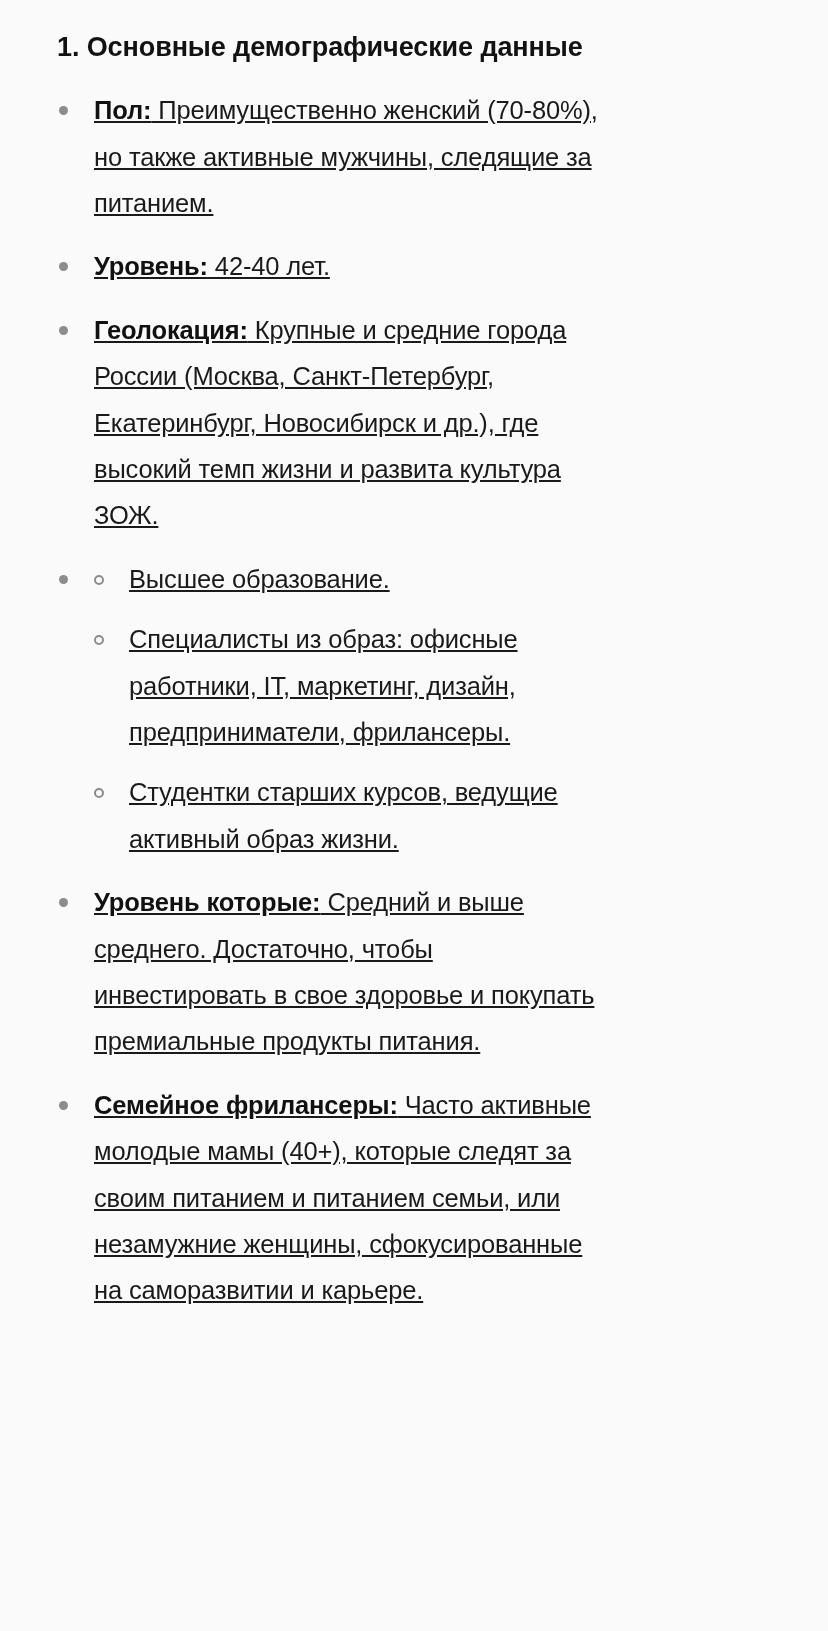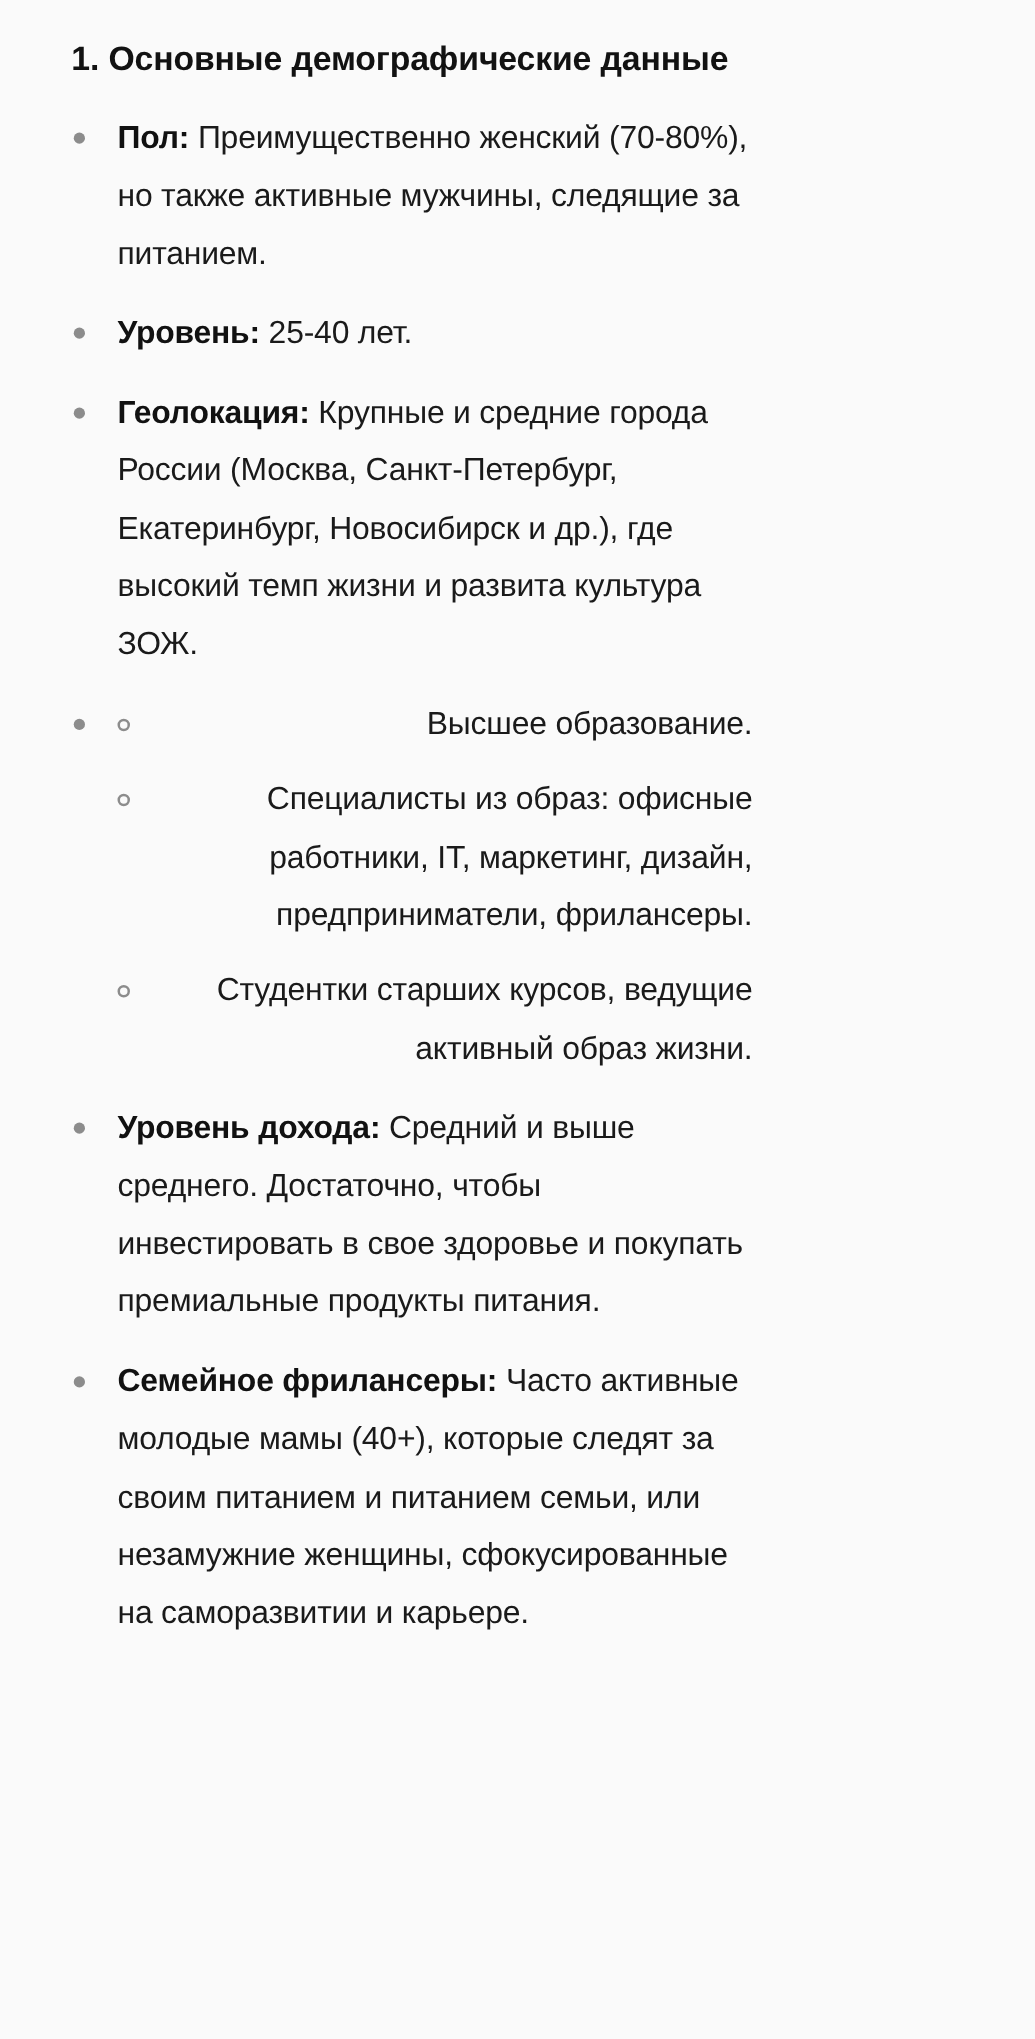--- a/index.html
+++ b/index.html
@@ -41,20 +41,21 @@
   }
 
   li.bullet-item {
     position: relative;
     padding-left: 37px;
     margin: 0 0 17px 0;
     font-size: 25.5px;
     line-height: 1.82;
     color: #1a1a1a;
     letter-spacing: -0.15px;
+    text-decoration: underline;
   }
   li.bullet-item:last-child {
     margin-bottom: 0;
   }
 
   li.bullet-item > .dot {
     position: absolute;
     left: 2px;
     top: 19px;
     width: 9px;
@@ -75,21 +76,20 @@
   }
 
   li.subbullet-item {
     position: relative;
     padding-left: 35px;
     margin: 0 0 14px 0;
     font-size: 25.5px;
     line-height: 1.82;
     color: #1a1a1a;
     letter-spacing: -0.15px;
-    text-align: right;
   }
   li.subbullet-item:last-child {
     margin-bottom: 0;
   }
 
   li.subbullet-item > .ring {
     position: absolute;
     left: 0px;
     top: 19px;
     width: 6px;
@@ -109,21 +109,21 @@
 
   <ul class="bullets">
 
     <li class="bullet-item">
       <span class="dot"></span>
       <span class="label-bold">Пол:</span><span> Преимущественно женский (70-80%), но также активные мужчины, следящие за питанием.</span>
     </li>
 
     <li class="bullet-item">
       <span class="dot"></span>
-      <span class="label-bold">Уровень:</span><span> 25-40 лет.</span>
+      <span class="label-bold">Уровень:</span><span> 42-40 лет.</span>
     </li>
 
     <li class="bullet-item">
       <span class="dot"></span>
       <span class="label-bold">Геолокация:</span><span> Крупные и средние города России (Москва, Санкт-Петербург, Екатеринбург, Новосибирск и др.), где высокий темп жизни и развита культура ЗОЖ.</span>
     </li>
 
     <li class="bullet-item">
       <span class="dot"></span>
       <span></span>
@@ -139,21 +139,21 @@
         </li>
         <li class="subbullet-item">
           <span class="ring"></span>
           <span>Студентки старших курсов, ведущие активный образ жизни.</span>
         </li>
       </ul>
     </li>
 
     <li class="bullet-item">
       <span class="dot"></span>
-      <span class="label-bold">Уровень дохода:</span><span> Средний и выше среднего. Достаточно, чтобы инвестировать в свое здоровье и покупать премиальные продукты питания.</span>
+      <span class="label-bold">Уровень которые:</span><span> Средний и выше среднего. Достаточно, чтобы инвестировать в свое здоровье и покупать премиальные продукты питания.</span>
     </li>
 
     <li class="bullet-item">
       <span class="dot"></span>
       <span class="label-bold">Семейное фрилансеры:</span><span> Часто активные молодые мамы (40+), которые следят за своим питанием и питанием семьи, или незамужние женщины, сфокусированные на саморазвитии и карьере.</span>
     </li>
 
   </ul>
 </div>
 

